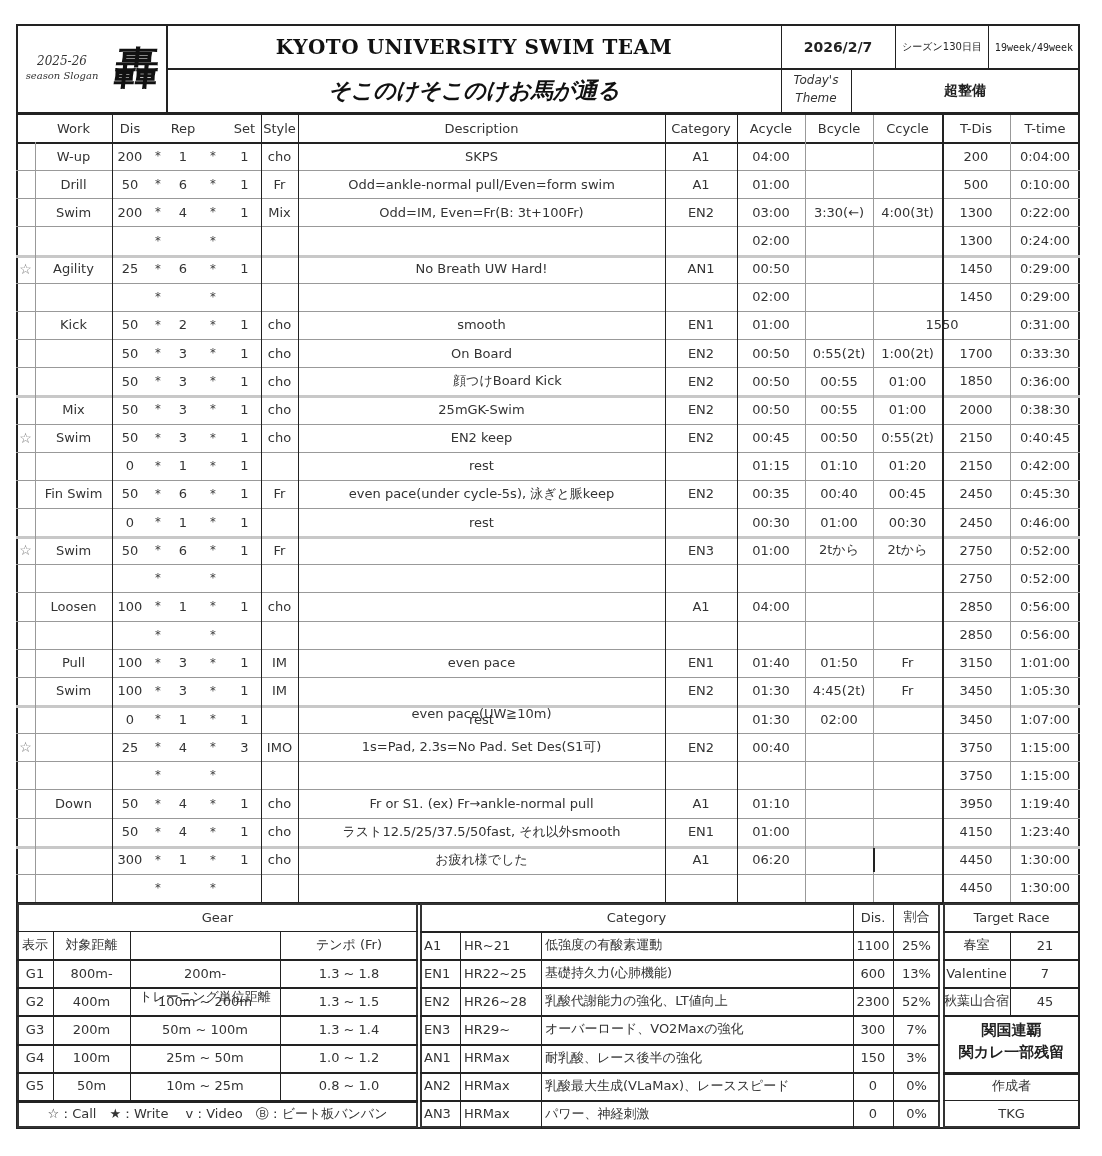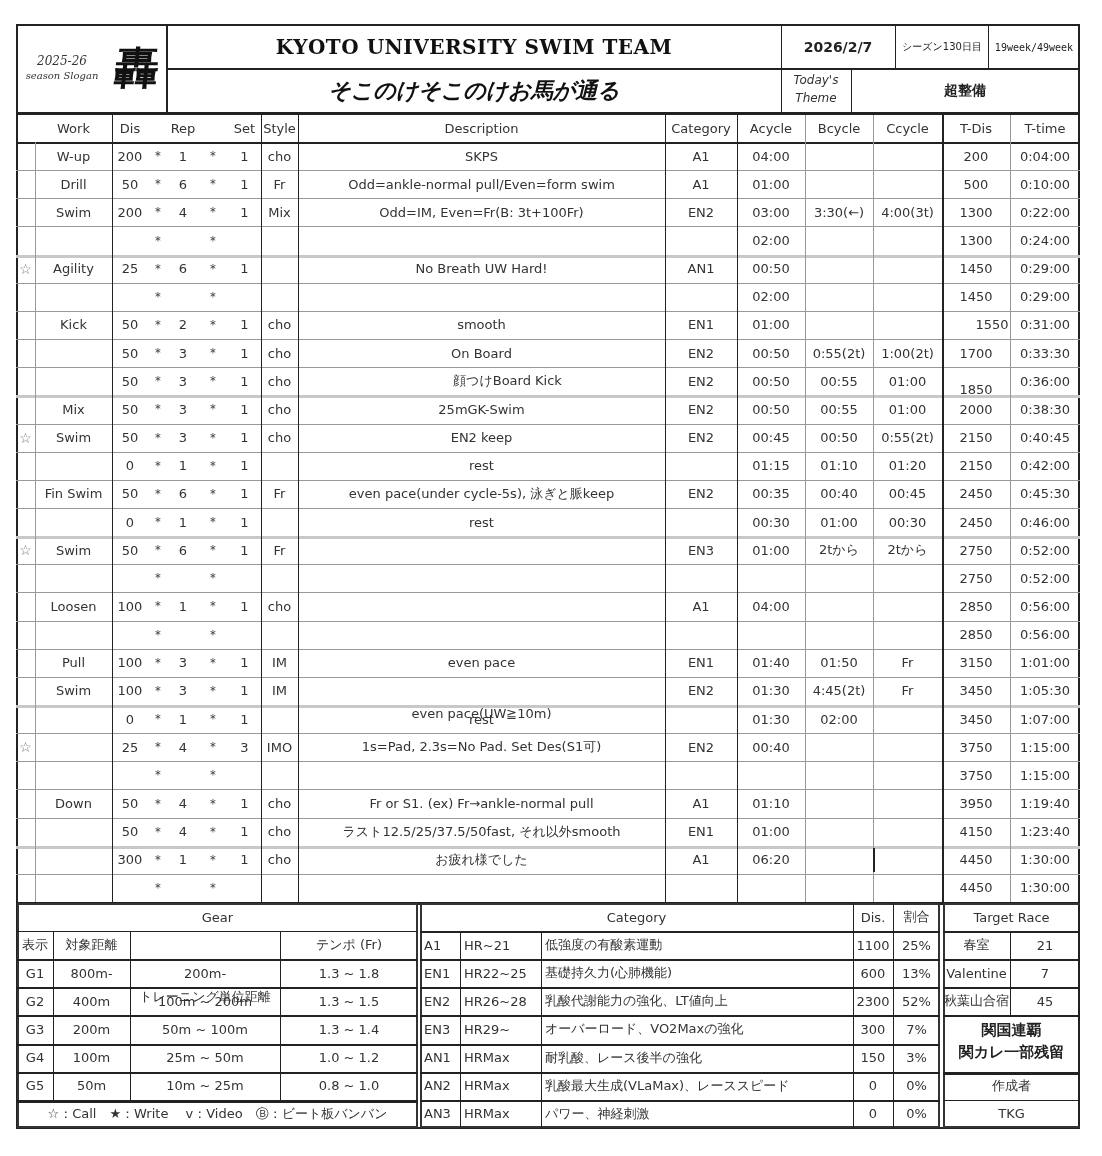--- a/index.html
+++ b/index.html
@@ -173,21 +173,21 @@
       <div class="cell f13" style="left:132px;top:0;width:20px;height:28.15px;">＊</div>
       <div class="cell f13" style="left:152px;top:0;width:30px;height:28.15px;">2</div>
       <div class="cell f13" style="left:182px;top:0;width:30px;height:28.15px;">＊</div>
       <div class="cell f13" style="left:212px;top:0;width:33px;height:28.15px;">1</div>
       <div class="cell f13" style="left:245px;top:0;width:37px;height:28.15px;">cho</div>
       <div class="cell f13" style="left:282px;top:0;width:367px;height:28.15px;">smooth</div>
       <div class="cell f13" style="left:649px;top:0;width:72px;height:28.15px;">EN1</div>
       <div class="cell f13" style="left:721px;top:0;width:68px;height:28.15px;">01:00</div>
       <div class="cell f13" style="left:789px;top:0;width:68px;height:28.15px;"></div>
       <div class="cell f13" style="left:857px;top:0;width:69px;height:28.15px;"></div>
-      <div class="cell f13" style="left:926px;top:0;width:68px;height:28.15px;padding-left:32px;">1550</div>
+      <div class="cell f13" style="left:876px;top:0;width:68px;height:28.15px;padding-left:32px;">1550</div>
       <div class="cell f13" style="left:994px;top:0;width:70px;height:28.15px;">0:31:00</div>
     </div>
     <div class="hline " style="left:16px;top:339.04999999999995px;width:1064px;"></div>
     <div class="abs" style="left:16px;top:339.04999999999995px;width:1064px;height:28.15px;">
       <div class="cell f13" style="left:0px;top:0;width:19px;height:28.15px;font-size:14px;color:#777;"></div>
       <div class="cell f13" style="left:19px;top:0;width:77px;height:28.15px;"></div>
       <div class="cell f13" style="left:96px;top:0;width:36px;height:28.15px;">50</div>
       <div class="cell f13" style="left:132px;top:0;width:20px;height:28.15px;">＊</div>
       <div class="cell f13" style="left:152px;top:0;width:30px;height:28.15px;">3</div>
       <div class="cell f13" style="left:182px;top:0;width:30px;height:28.15px;">＊</div>
@@ -209,21 +209,21 @@
       <div class="cell f13" style="left:132px;top:0;width:20px;height:28.15px;">＊</div>
       <div class="cell f13" style="left:152px;top:0;width:30px;height:28.15px;">3</div>
       <div class="cell f13" style="left:182px;top:0;width:30px;height:28.15px;">＊</div>
       <div class="cell f13" style="left:212px;top:0;width:33px;height:28.15px;">1</div>
       <div class="cell f13" style="left:245px;top:0;width:37px;height:28.15px;">cho</div>
       <div class="cell f13" style="left:282px;top:0;width:367px;height:28.15px;margin-left:26px;">顔つけBoard Kick</div>
       <div class="cell f13" style="left:649px;top:0;width:72px;height:28.15px;">EN2</div>
       <div class="cell f13" style="left:721px;top:0;width:68px;height:28.15px;">00:50</div>
       <div class="cell f13" style="left:789px;top:0;width:68px;height:28.15px;">00:55</div>
       <div class="cell f13" style="left:857px;top:0;width:69px;height:28.15px;">01:00</div>
-      <div class="cell f13" style="left:926px;top:12px;width:68px;height:21px;">1850</div>
+      <div class="cell f13" style="left:926px;top:3px;width:68px;height:21px;">1850</div>
       <div class="cell f13" style="left:994px;top:0;width:70px;height:28.15px;">0:36:00</div>
     </div>
     <div class="hline grey2" style="left:16px;top:395.34999999999997px;width:1064px;"></div>
     <div class="abs" style="left:16px;top:395.35px;width:1064px;height:28.15px;">
       <div class="cell f13" style="left:0px;top:0;width:19px;height:28.15px;font-size:14px;color:#777;"></div>
       <div class="cell f13" style="left:19px;top:0;width:77px;height:28.15px;">Mix</div>
       <div class="cell f13" style="left:96px;top:0;width:36px;height:28.15px;">50</div>
       <div class="cell f13" style="left:132px;top:0;width:20px;height:28.15px;">＊</div>
       <div class="cell f13" style="left:152px;top:0;width:30px;height:28.15px;">3</div>
       <div class="cell f13" style="left:182px;top:0;width:30px;height:28.15px;">＊</div>

